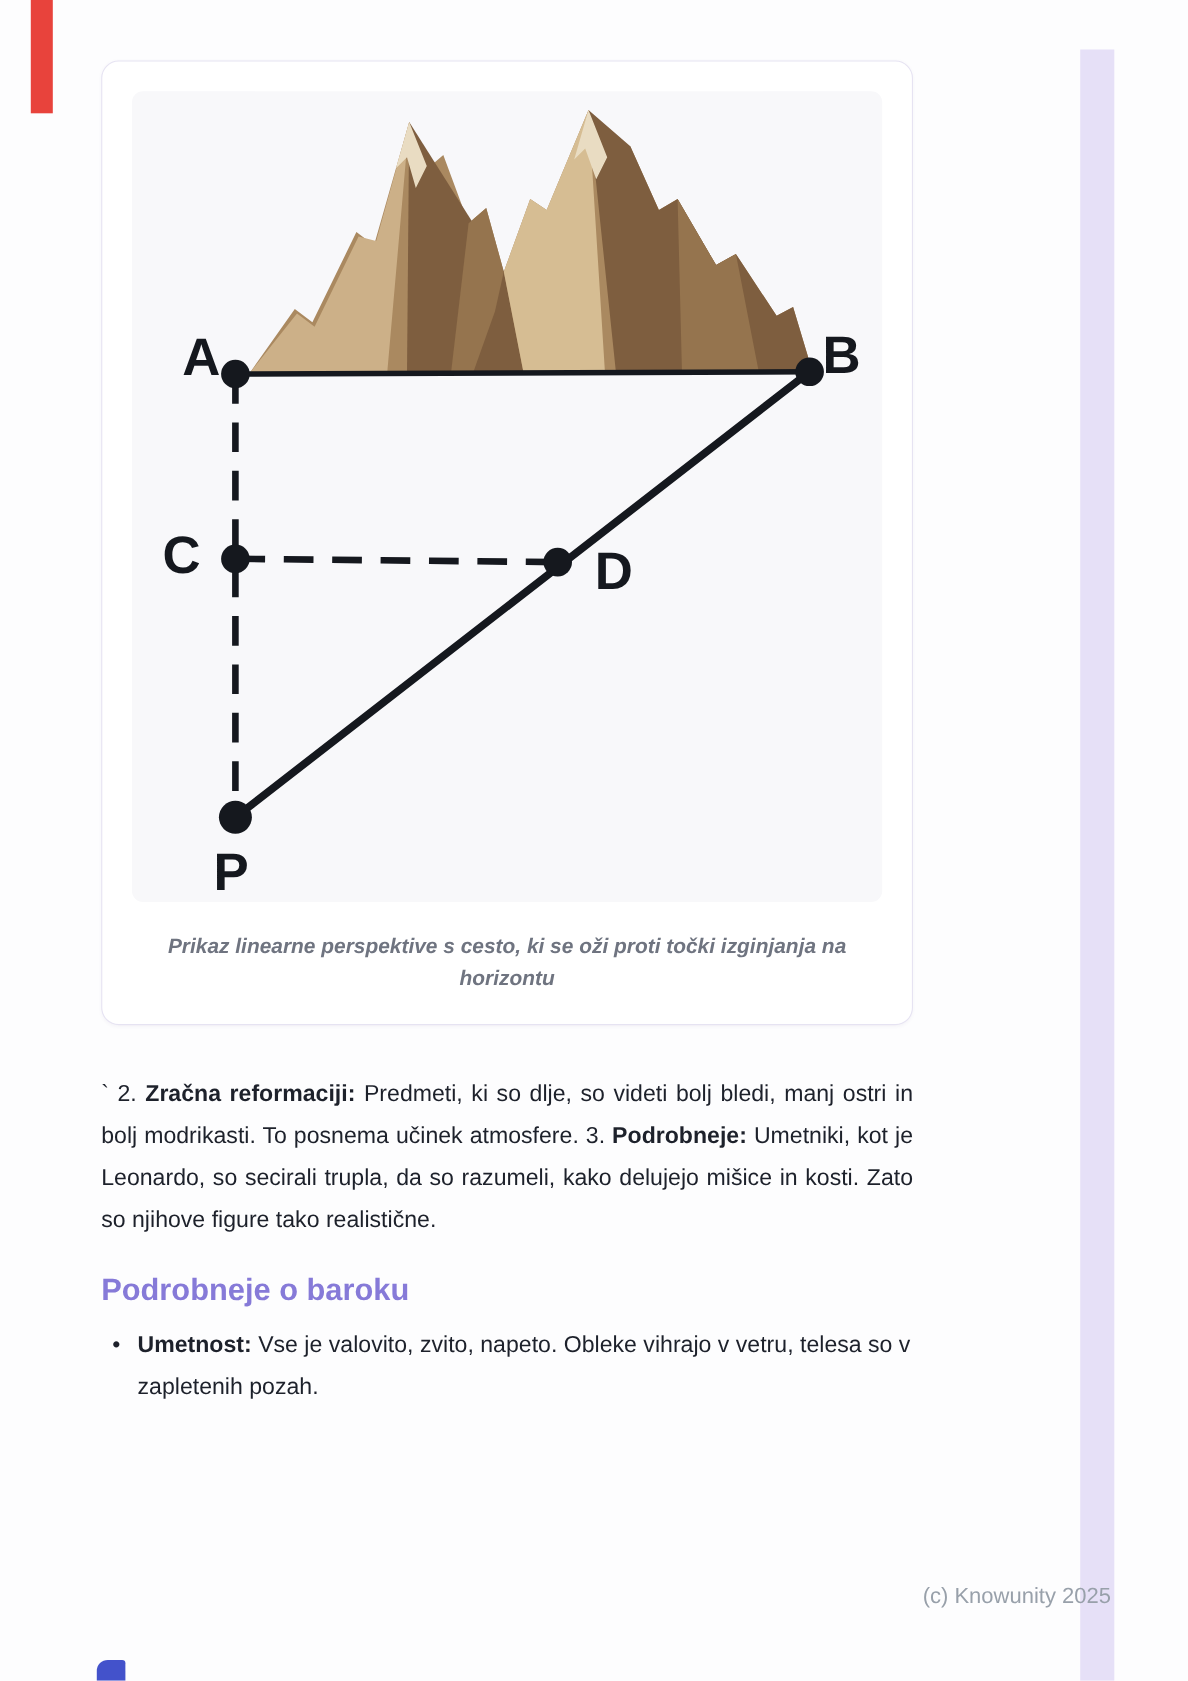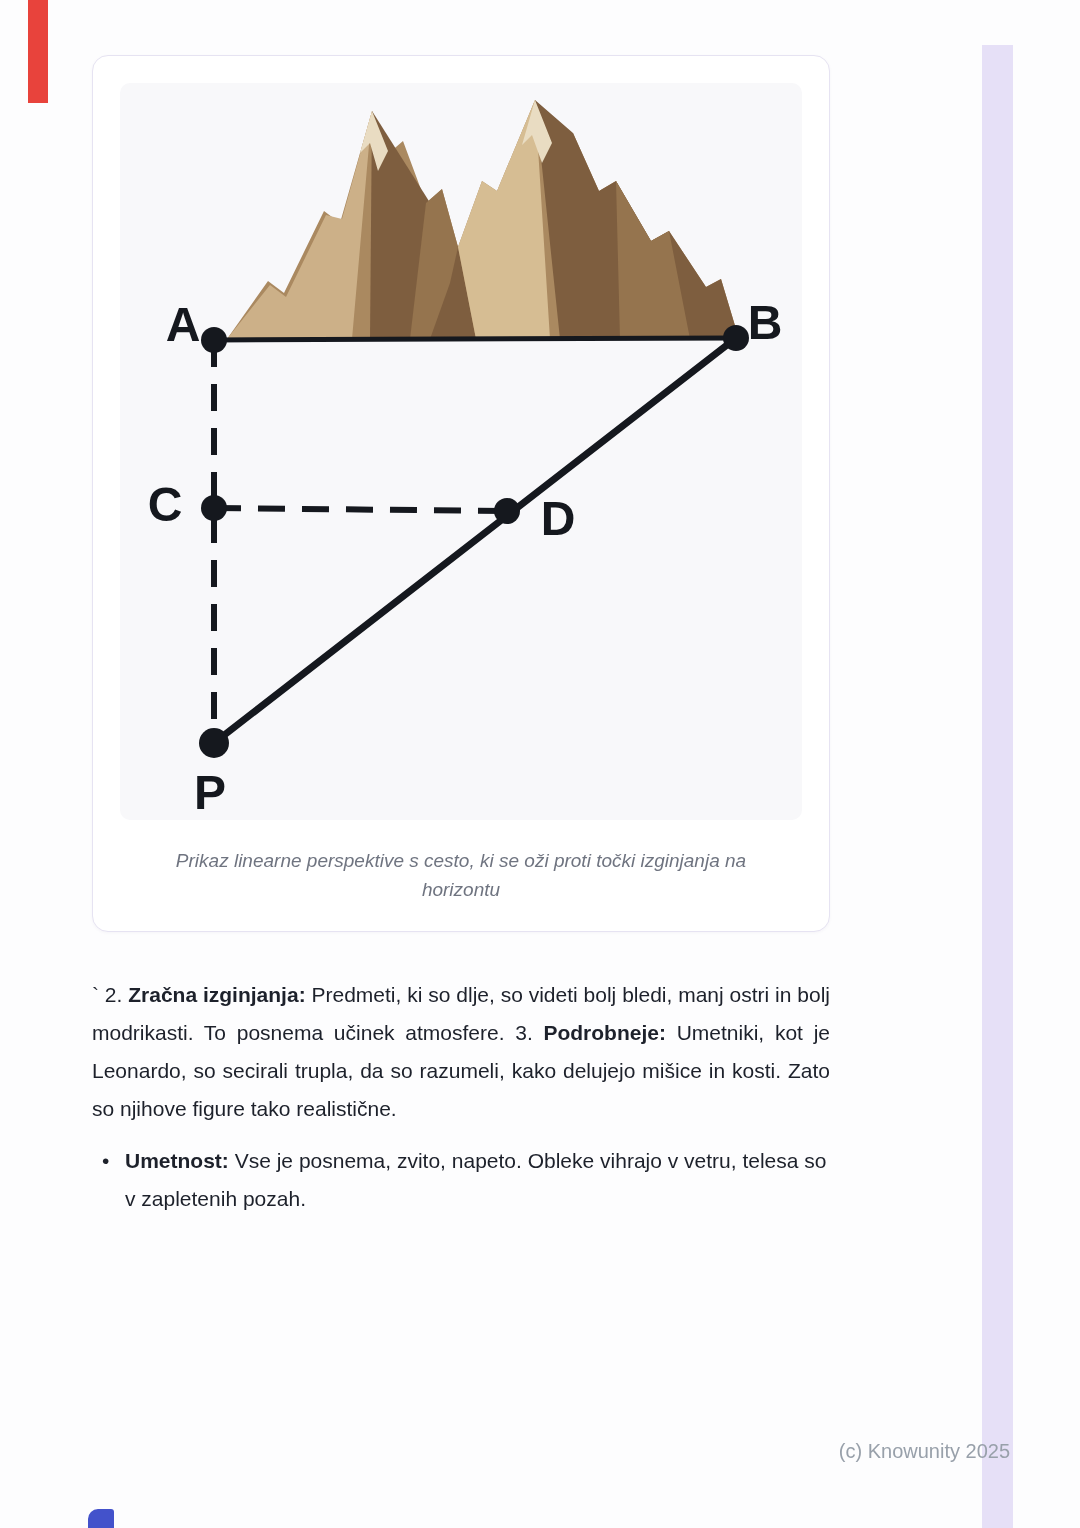--- a/index.html
+++ b/index.html
@@ -27,20 +27,21 @@
   }
   .figure-image { width:682px; height:737px; background:#f8f8fa; border-radius:10px; overflow:hidden; }
   .caption {
     margin:26px auto 0;
     max-width:640px;
     text-align:center;
     font-style:italic;
     font-size:19px;
     line-height:29px;
     color:#6f7480;
+    font-weight:bold;
   }
 
   .para { margin-top:44px; font-size:21px; line-height:38px; text-align:justify; }
   .para strong, .bullet-list strong { font-weight:700; }
   .heading { margin-top:28px; font-size:28px; line-height:34px; font-weight:700; color:#867ad8; }
   .para2 { margin-top:16px; }
 
   .bullet-list { margin-top:14px; list-style:none; }
   .bullet-list li { position:relative; padding-left:33px; font-size:21px; line-height:38px; }
   .bullet-list li::before { content:"\2022"; position:absolute; left:10px; top:0; color:#1d212b; }
@@ -88,23 +89,24 @@
         <text x="63" y="258" text-anchor="middle">A</text>
         <text x="645" y="256" text-anchor="middle">B</text>
         <text x="45" y="438" text-anchor="middle">C</text>
         <text x="438" y="452" text-anchor="middle">D</text>
         <text x="90" y="726" text-anchor="middle">P</text>
       </svg>
     </div>
     <p class="caption">Prikaz linearne perspektive s cesto, ki se oži proti točki izginjanja na horizontu</p>
   </section>
 
-  <p class="para"><span>` 2. </span><strong>Zračna izginjanja:</strong><span> Predmeti, ki so dlje, so videti bolj bledi, manj ostri in bolj modrikasti. To posnema učinek atmosfere. 3. </span><strong>Podrobneje:</strong><span> Umetniki, kot je Leonardo, so secirali trupla, da so razumeli, kako delujejo mišice in kosti. Zato so njihove figure tako realistične.</span></p>
+  <p class="para"><span>` 2. </span><strong>Zračna reformaciji:</strong><span> Predmeti, ki so dlje, so videti bolj bledi, manj ostri in bolj modrikasti. To posnema učinek atmosfere. 3. </span><strong>Podrobneje:</strong><span> Umetniki, kot je Leonardo, so secirali trupla, da so razumeli, kako delujejo mišice in kosti. Zato so njihove figure tako realistične.</span></p>
 
+  <h2 class="heading">Podrobneje o baroku</h2>
 
 
   <ul class="bullet-list">
-    <li><strong>Umetnost:</strong><span> Vse je posnema, zvito, napeto. Obleke vihrajo v vetru, telesa so v zapletenih pozah.</span></li>
+    <li><strong>Umetnost:</strong><span> Vse je valovito, zvito, napeto. Obleke vihrajo v vetru, telesa so v zapletenih pozah.</span></li>
   </ul>
 
 </main>
 
 <div class="footer">(c) Knowunity 2025</div>
 
 </body></html>

